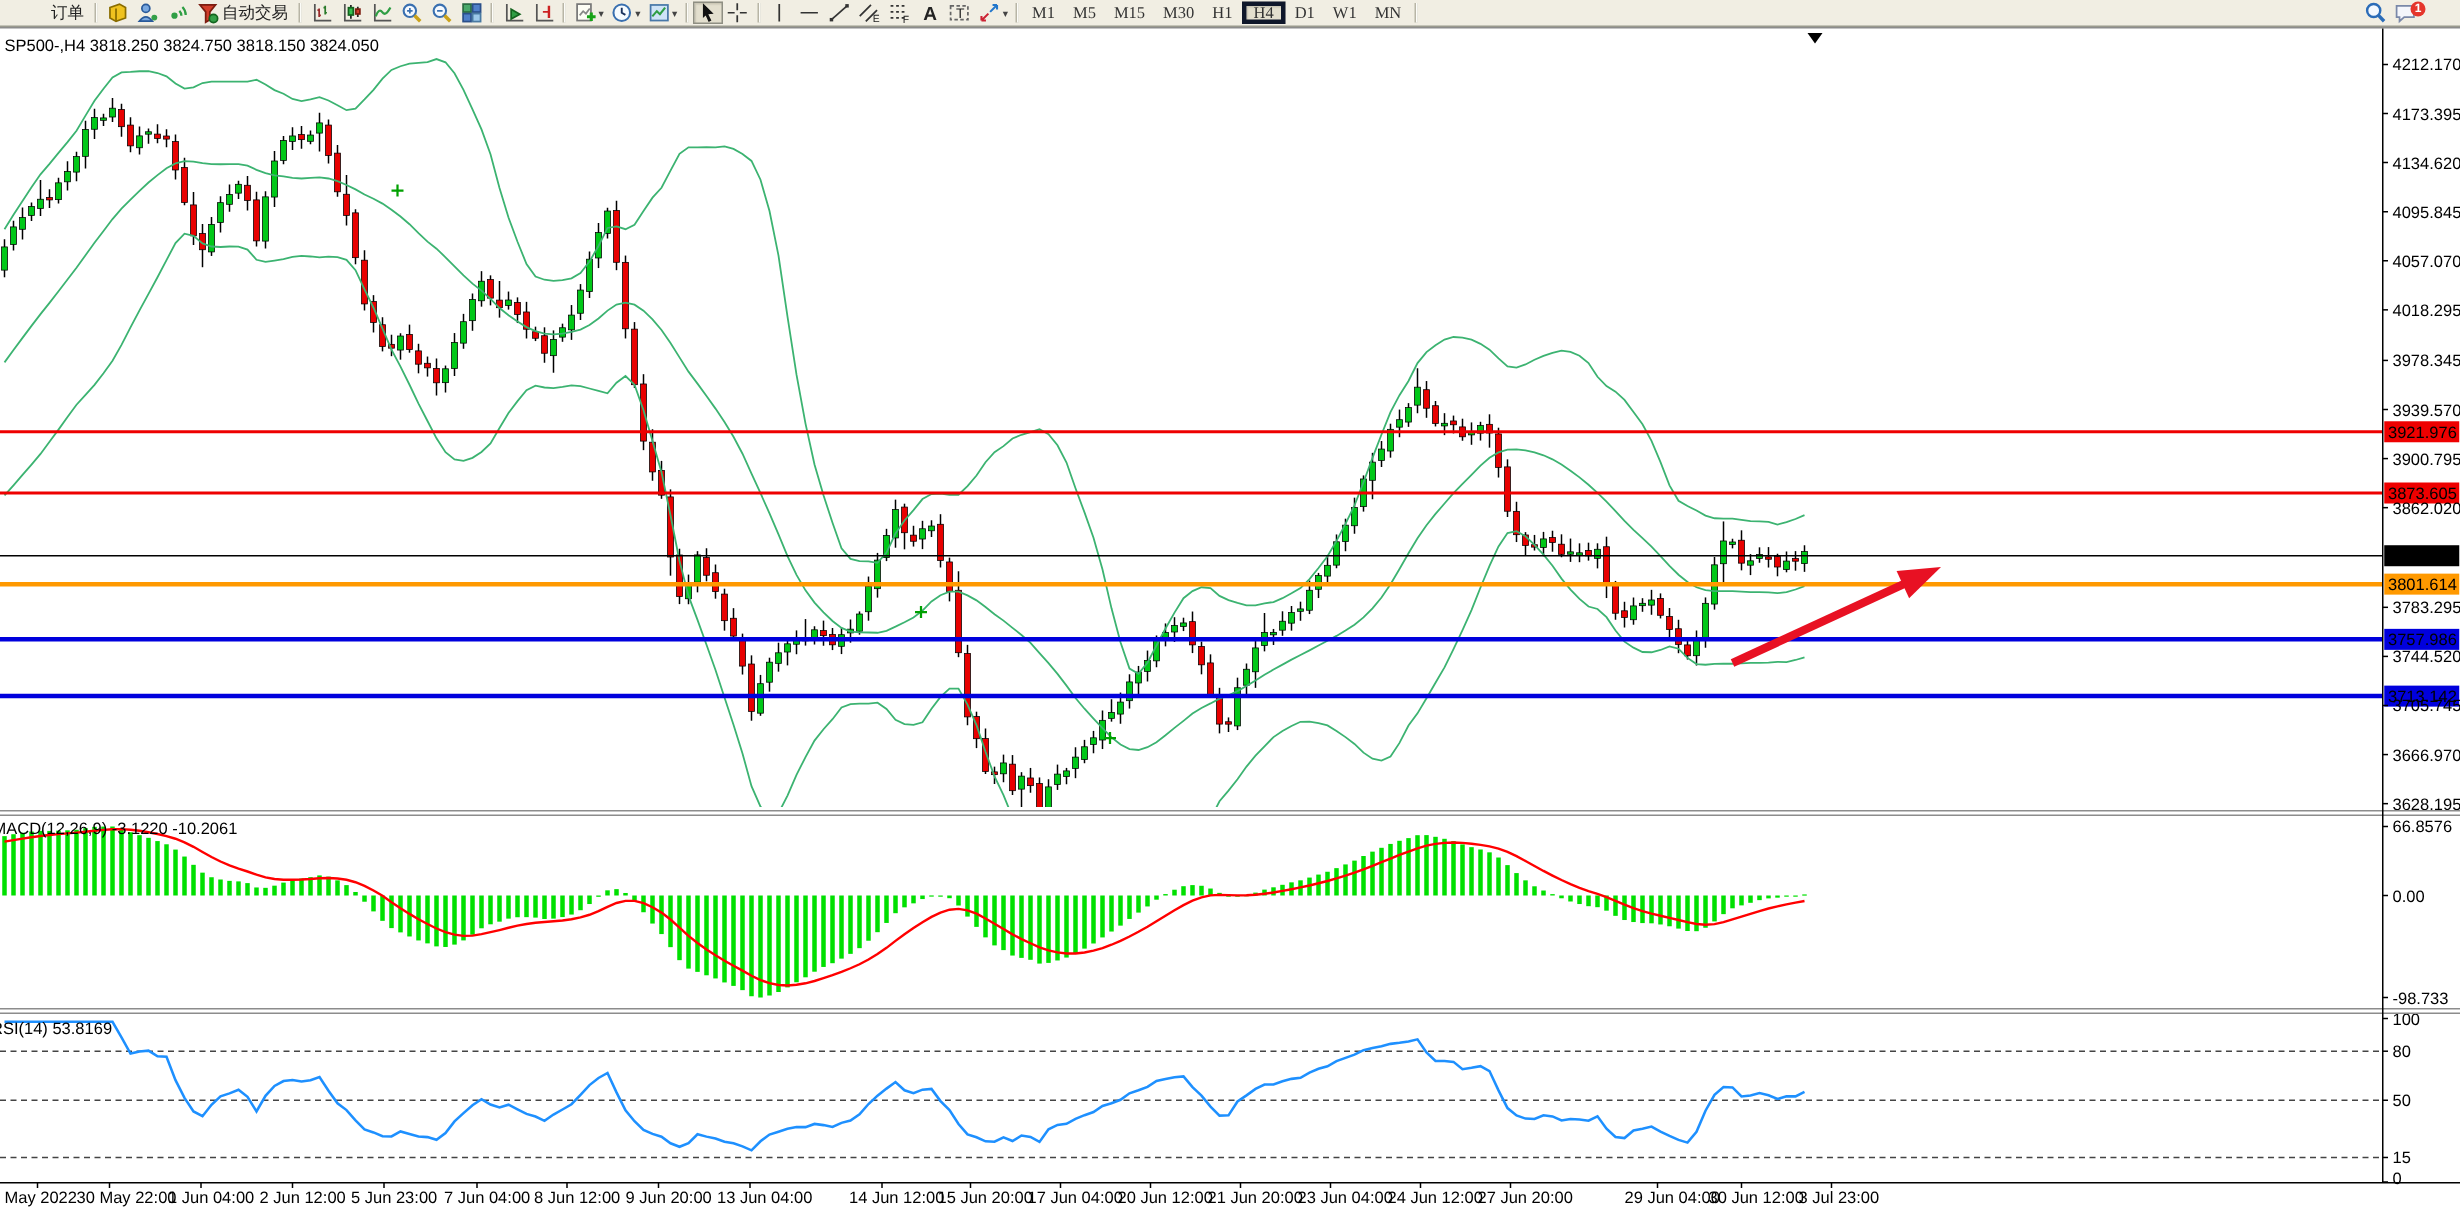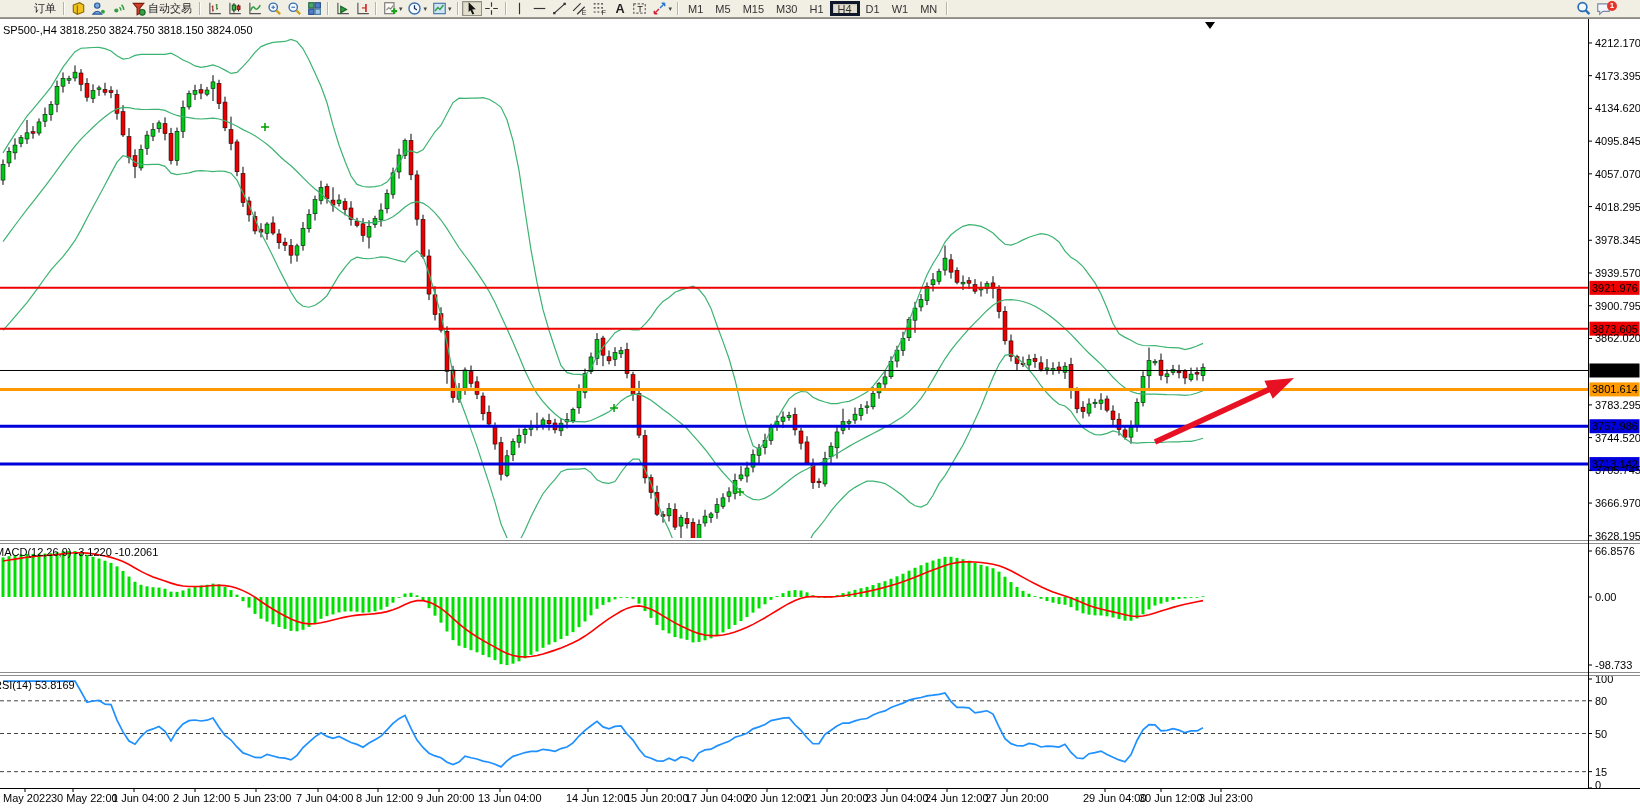--- a/index.html
+++ b/index.html
@@ -8,21 +8,21 @@
   
   .toolbar{position:absolute;top:0;left:0;width:1640px;height:17px;background:#f1eee3;
     border-bottom:1px solid #9a9a8e;display:flex;align-items:center;white-space:nowrap;
     font-size:11px;color:#222;overflow:hidden;padding-left:37px;}
   .tb{height:15px;min-width:19px;padding:0 1px;display:inline-flex;align-items:center;
     justify-content:center;border:1px solid transparent;box-sizing:border-box;cursor:default;}
   .tb.active{background:#e3dfce;border:1px solid #8f8f83;box-shadow:inset 1px 1px 1px #c9c5b4;}
   .tb .tlabel{padding:0 2px;}
   .tb .tlabel.clip{margin-left:-7px;}
   .tf{height:15px;padding:0 5px;display:inline-flex;align-items:center;color:#333;
-    border:1px solid transparent;box-sizing:border-box;}
+    border:1px solid transparent;box-sizing:border-box;font-family:Liberation Serif, serif;}
   .tf.active{background:#e3dfce;border:3px solid #0f172a;box-shadow:inset 1px 1px 1px #c9c5b4;}
   .sep{display:inline-block;width:1px;height:13px;background:#b8b5a6;border-right:1px solid #fcfcf8;margin:0 3px;}
   .caret{font-size:7px;margin-left:1px;color:#444;}
   .ic{display:inline-flex;align-items:center;justify-content:center;width:16px;height:15px;}
   .push{margin-left:auto;}
   .chatwrap{position:relative;margin-right:64px;}
   .badge{position:absolute;top:-1px;right:-5px;background:#e5352b;color:#fff;border-radius:50%;
     width:10px;height:10px;font-size:8px;line-height:10px;text-align:center;font-weight:bold;}
   
   #chart{position:absolute;top:17px;left:0;}

